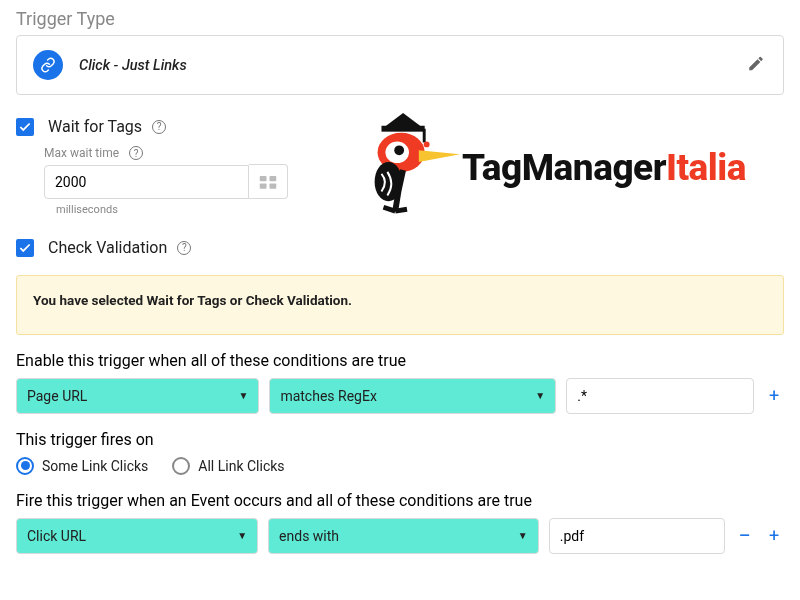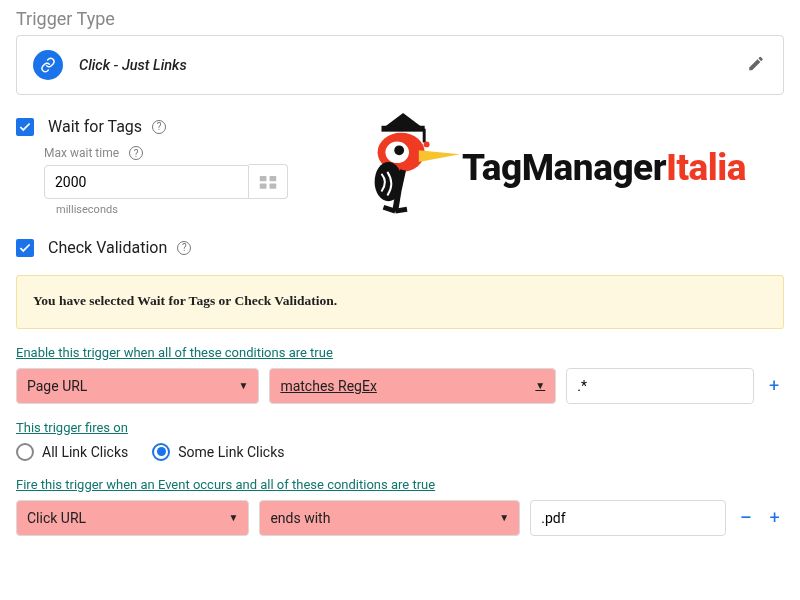--- a/index.html
+++ b/index.html
@@ -89,46 +89,46 @@
 
   .warning-box {
     background: #fff8e1;
     border: 1px solid #f5e0a0;
     border-radius: 3px;
     padding: 14px 16px;
     margin-top: 18px;
     font-size: 13.5px;
     line-height: 1.6;
   }
-  .warning-box .title { font-weight: 700; margin-bottom: 2px; font-family: Liberation Serif, serif; }
+  .warning-box .title { font-weight: 700; margin-bottom: 8px; }
   .warning-box a { color: #1a73e8; text-decoration: none; }
 
-  .cond-label { font-size: 13px; color: #0f766e; margin: 16px 0 8px 0; text-decoration: underline; }
+  .cond-label { font-size: 16px; color: #000000; margin: 16px 0 8px 0; }
   .cond-row { display:flex; align-items:center; gap:10px; }
   .select {
     border: 1px solid #d9d9d9;
     border-radius: 4px;
     padding: 9px 10px;
     font-size: 14px;
     display:flex; align-items:center; justify-content:space-between;
-    background:#fca5a5;
+    background:#5eead4;
   }
   .select .caret { color:#222; font-size:10px; margin-left:8px;}
   .sel-var { width: 246px; }
-  .sel-op { width: 290px; text-decoration: underline; }
+  .sel-op { width: 290px; }
   .sel-op2 { width: 275px; text-align: right; }
   .text-cond {
     border: 1px solid #d9d9d9;
     border-radius: 4px;
     padding: 9px 10px;
     font-size: 14px;
     width: 188px;
     font-family: inherit;
   }
-  .text-cond2 { width: 196px; }
+  .text-cond2 { width: 176px; }
   .plus { color:#1a73e8; font-size:18px; font-weight:400; width:20px; text-align:center; cursor:pointer;}
   .minus { color:#1a73e8; font-size:22px; font-weight:400; width:20px; text-align:center; cursor:pointer;}
 
   .radio-row { display:flex; align-items:center; gap:24px; margin-top:8px;}
   .radio { display:flex; align-items:center; gap:8px; }
   .radio-circle {
     width:18px; height:18px; border:2px solid #888; border-radius:50%;
     display:flex; align-items:center; justify-content:center;
   }
   .radio-circle.checked { border-color:#1a73e8; }
@@ -216,28 +216,28 @@
     <span>matches RegEx</span>
       <span class="caret">▼</span>
   </div>
   <input class="text-cond" value=".*" style="">
   <span class="plus">+</span>
 </div>
 
 <div class="cond-label">This trigger fires on</div>
 <div class="radio-row">
   <div class="radio">
-    <span class="radio-circle"></span>
-    <span>All Link Clicks</span>
-  </div>
-  <div class="radio">
     <span class="radio-circle checked">
         <span class="radio-dot"></span>
       </span>
     <span>Some Link Clicks</span>
+  </div>
+  <div class="radio">
+    <span class="radio-circle"></span>
+    <span>All Link Clicks</span>
   </div>
 </div>
 
 <div class="cond-label">Fire this trigger when an Event occurs and all of these conditions are true</div>
 <div class="cond-row">
   <div class="select sel-var">
     <span>Click URL</span>
       <span class="caret">▼</span>
   </div>
   <div class="select sel-op2">

